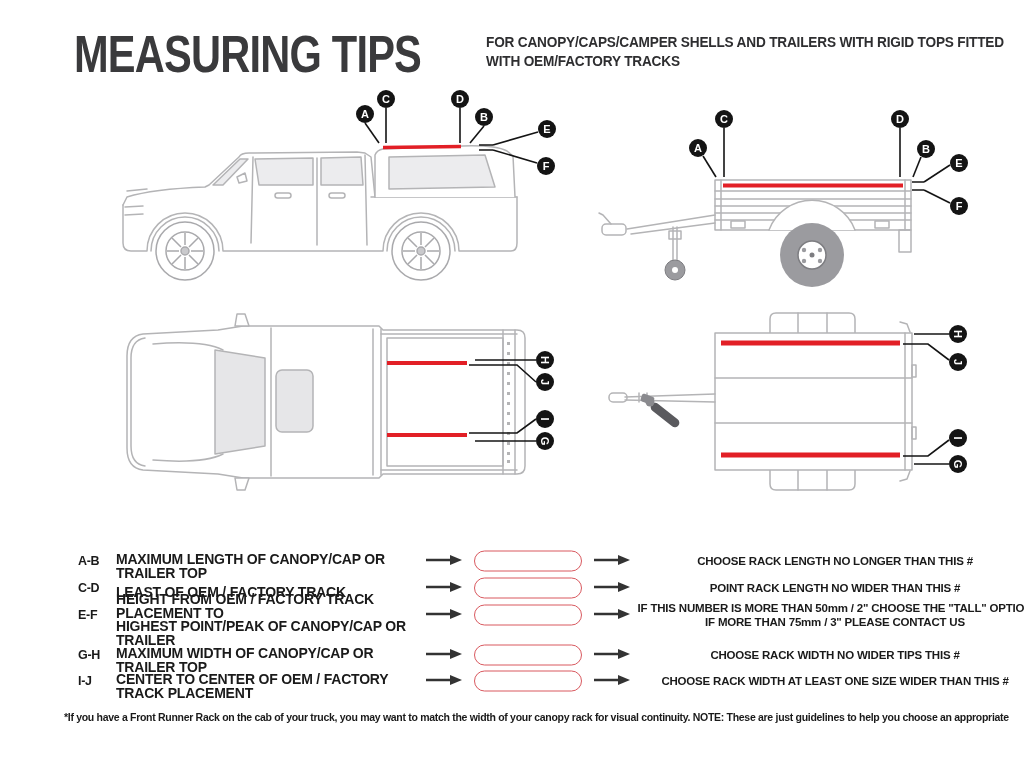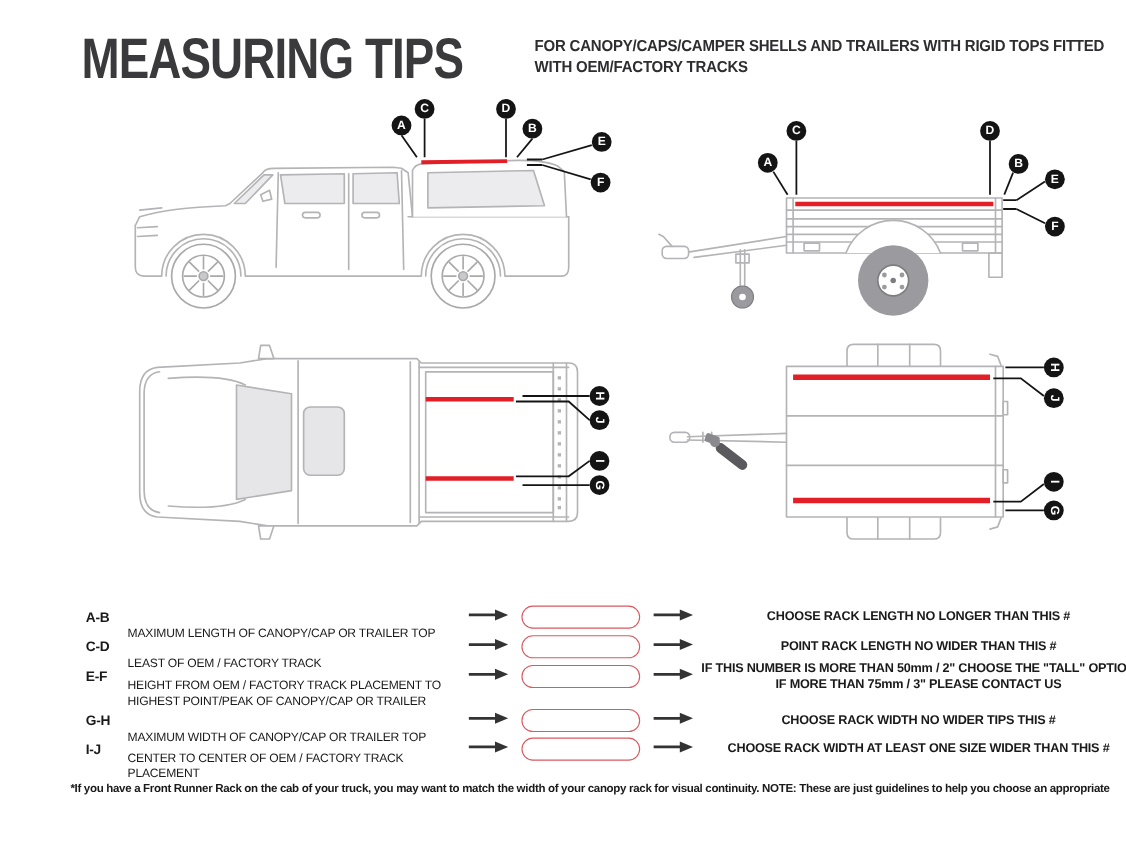--- a/index.html
+++ b/index.html
@@ -19,21 +19,21 @@
          font-size:11px;font-weight:bold;text-align:center;line-height:18px;}
   .badge.rot{transform:rotate(90deg);}
 
   
   .legend{position:absolute;left:47px;top:515px;font-size:12px;font-weight:bold;letter-spacing:-0.2px;}
   .legend .note{color:#e21f26;margin-left:14px;}
 
   
   .mrow{position:absolute;left:0;width:1024px;height:0;}
   .mrow .range{position:absolute;left:50px;top:0;transform:translateY(-50%);font-size:12.5px;font-weight:bold;letter-spacing:-0.3px;}
-  .mrow .desc{position:absolute;left:88px;top:16px;transform:translateY(-50%);font-size:11px;font-weight:normal;
+  .mrow .desc{position:absolute;left:88px;top:5px;transform:translateY(-50%);font-size:14px;font-weight:bold;
               letter-spacing:-0.2px;line-height:13.5px;white-space:pre-line;width:312px;}
   .mrow .arrow1{position:absolute;left:398px;top:0;transform:translateY(-50%);}
   .mrow .pill{position:absolute;left:446px;top:0;transform:translateY(-50%);width:106px;height:19px;
               border:1.5px solid #d9595f;border-radius:11px;background:#fff;}
   .mrow .arrow2{position:absolute;left:566px;top:0;transform:translateY(-50%);}
   .mrow .guide{position:absolute;left:607px;top:0;transform:translateY(-50%);font-size:11.5px;font-weight:bold;
                letter-spacing:-0.2px;line-height:14px;white-space:pre-line;width:400px;text-align:center;}
 
   
   .footnote{position:absolute;left:36px;top:711px;width:965px;font-size:10.5px;font-weight:bold;

